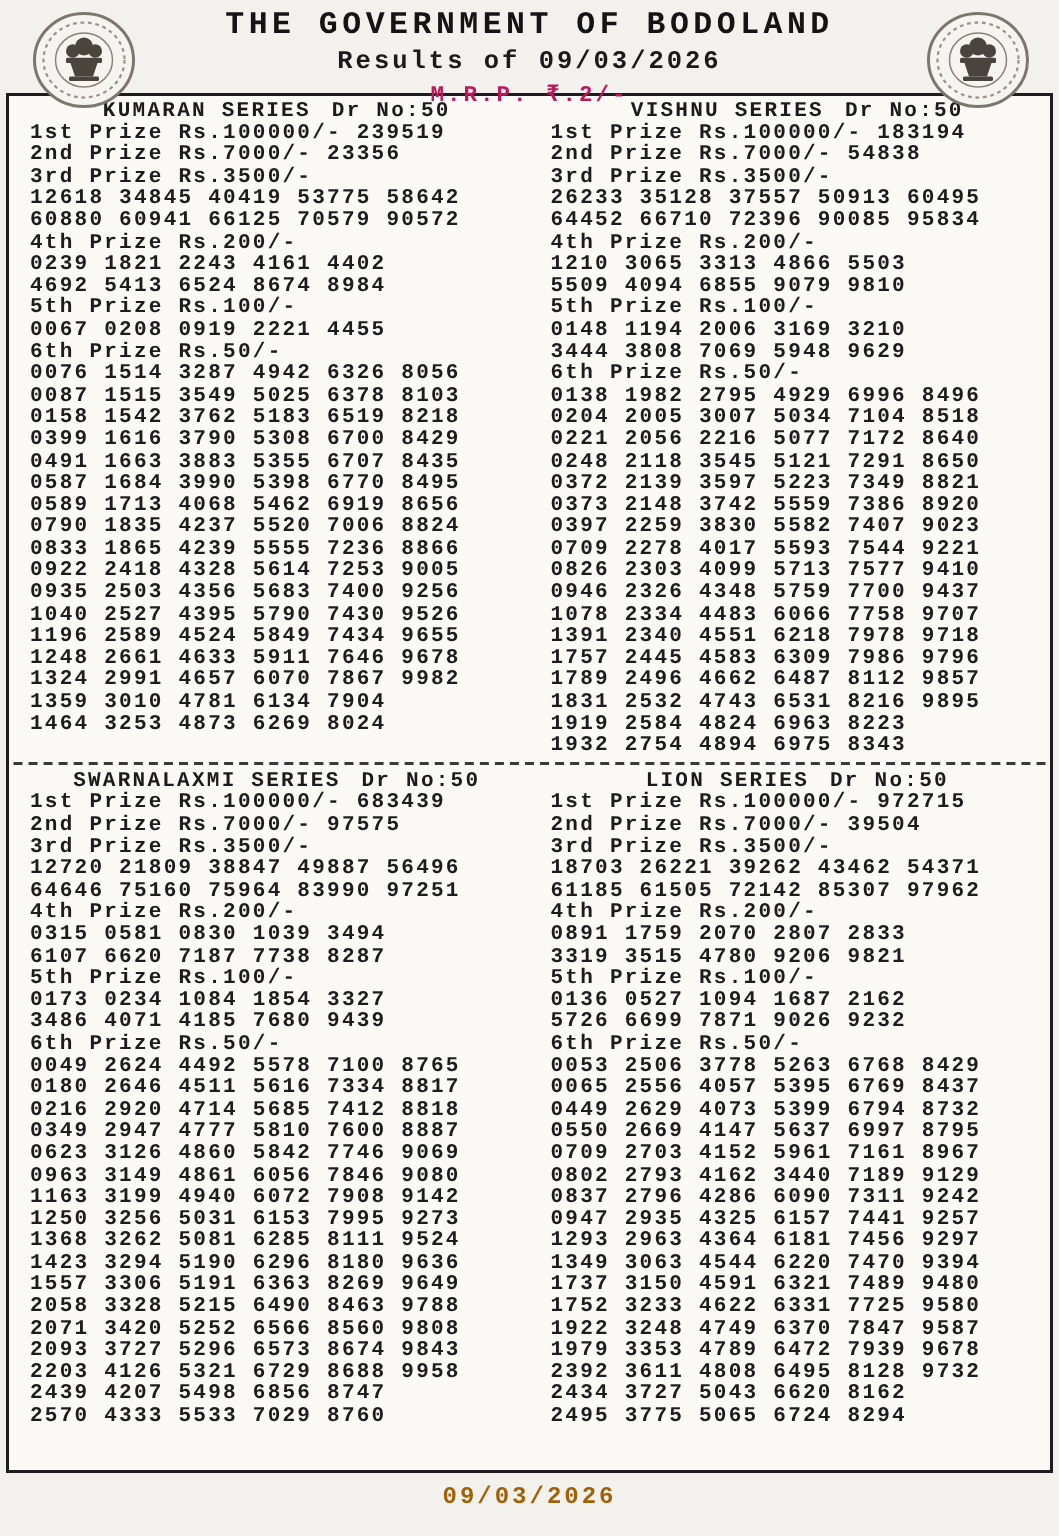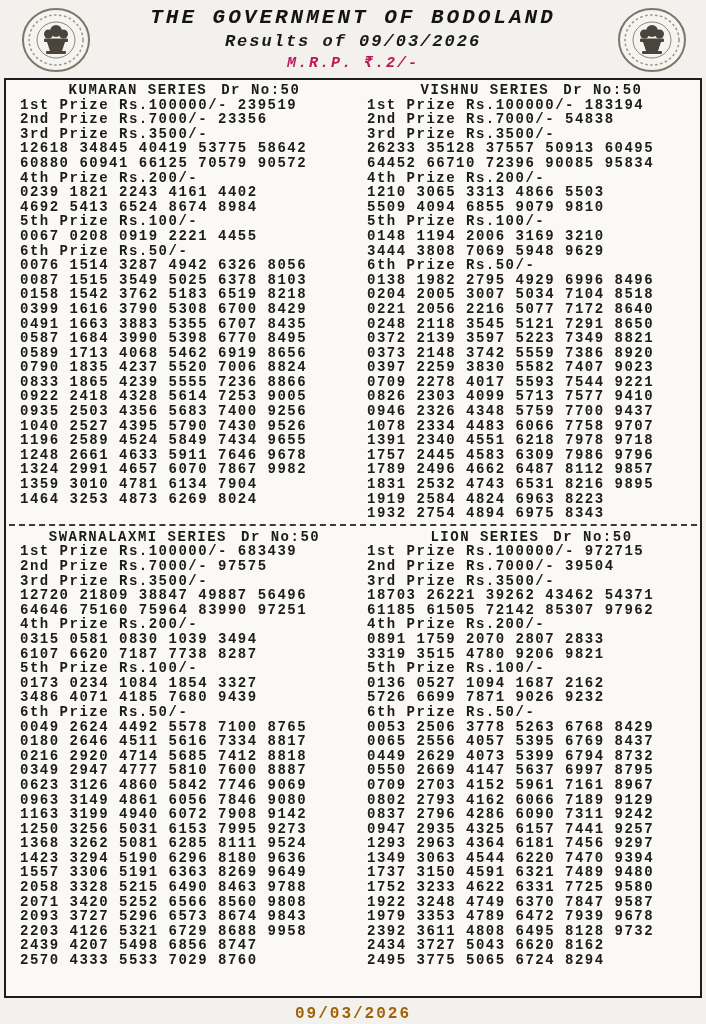--- a/index.html
+++ b/index.html
@@ -6,21 +6,21 @@
   html, body {
     width: 706px; height: 1024px;
     background: #f3f1ed;
     font-family: "Liberation Mono", "DejaVu Sans Mono", monospace;
     color: #1b1b1b;
     overflow: hidden;
   }
   .page { width: 706px; height: 1024px; position: relative; }
 
   
-  .header { height: 78px; position: relative; padding-top: 6px; font-style: italic; }
+  .header { height: 62px; position: relative; padding-top: 6px; }
   .header-title {
     text-align: center; font-weight: bold; font-size: 21px;
     letter-spacing: 3px; color: #141414;
   }
   .header-sub {
     text-align: center; font-weight: bold; font-size: 17px;
     letter-spacing: 2px; margin-top: 3px; color: #1a1a1a;
   }
   .header-mrp {
     text-align: center; font-weight: bold; font-size: 15px;
@@ -230,21 +230,21 @@
             <div class="line">3319 3515 4780 9206 9821</div>
             <div class="line">5th Prize Rs.100/-</div>
             <div class="line">0136 0527 1094 1687 2162</div>
             <div class="line">5726 6699 7871 9026 9232</div>
             <div class="line">6th Prize Rs.50/-</div>
             <div class="line">0053 2506 3778 5263 6768 8429</div>
             <div class="line">0065 2556 4057 5395 6769 8437</div>
             <div class="line">0449 2629 4073 5399 6794 8732</div>
             <div class="line">0550 2669 4147 5637 6997 8795</div>
             <div class="line">0709 2703 4152 5961 7161 8967</div>
-            <div class="line">0802 2793 4162 6066 7189 9129</div>
+            <div class="line">0802 2793 4162 3440 7189 9129</div>
             <div class="line">0837 2796 4286 6090 7311 9242</div>
             <div class="line">0947 2935 4325 6157 7441 9257</div>
             <div class="line">1293 2963 4364 6181 7456 9297</div>
             <div class="line">1349 3063 4544 6220 7470 9394</div>
             <div class="line">1737 3150 4591 6321 7489 9480</div>
             <div class="line">1752 3233 4622 6331 7725 9580</div>
             <div class="line">1922 3248 4749 6370 7847 9587</div>
             <div class="line">1979 3353 4789 6472 7939 9678</div>
             <div class="line">2392 3611 4808 6495 8128 9732</div>
             <div class="line">2434 3727 5043 6620 8162</div>

